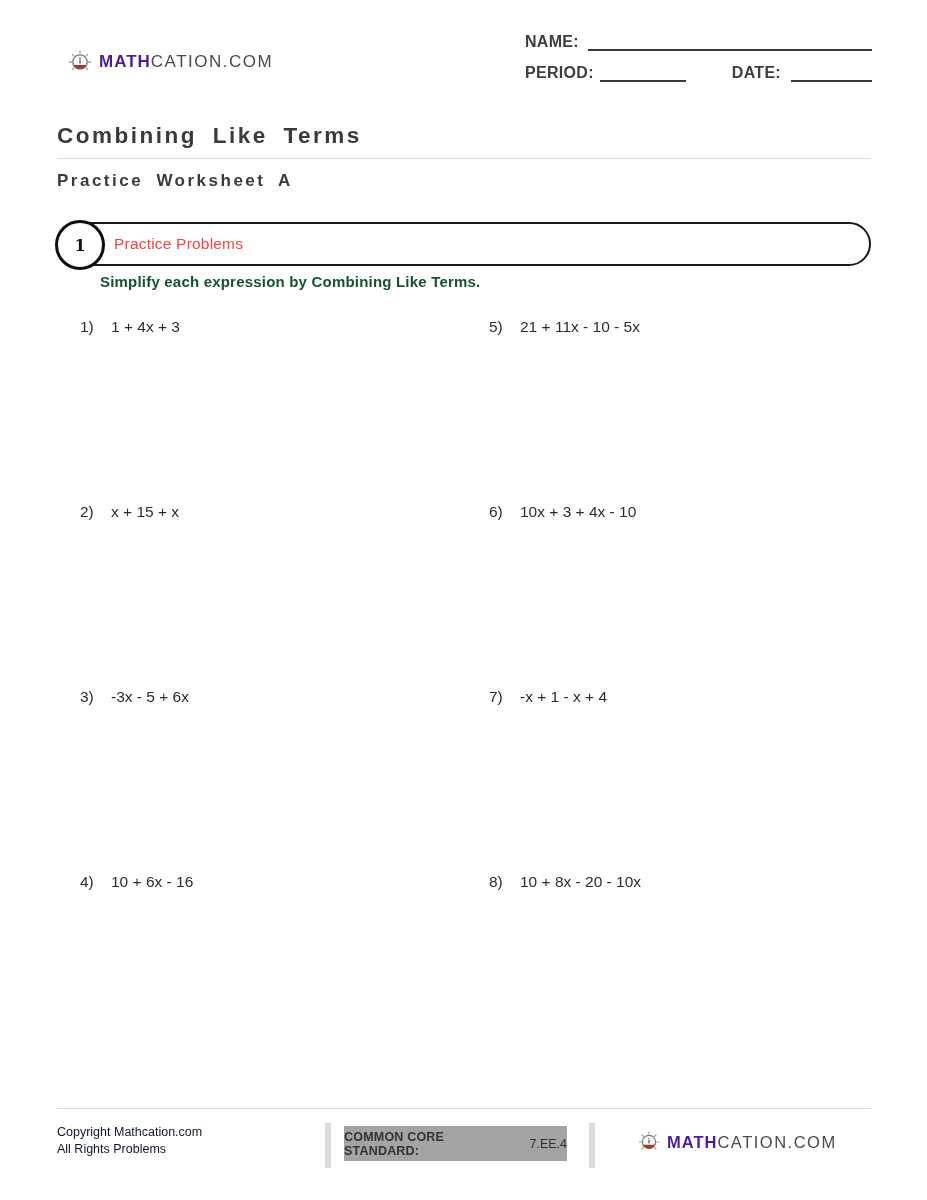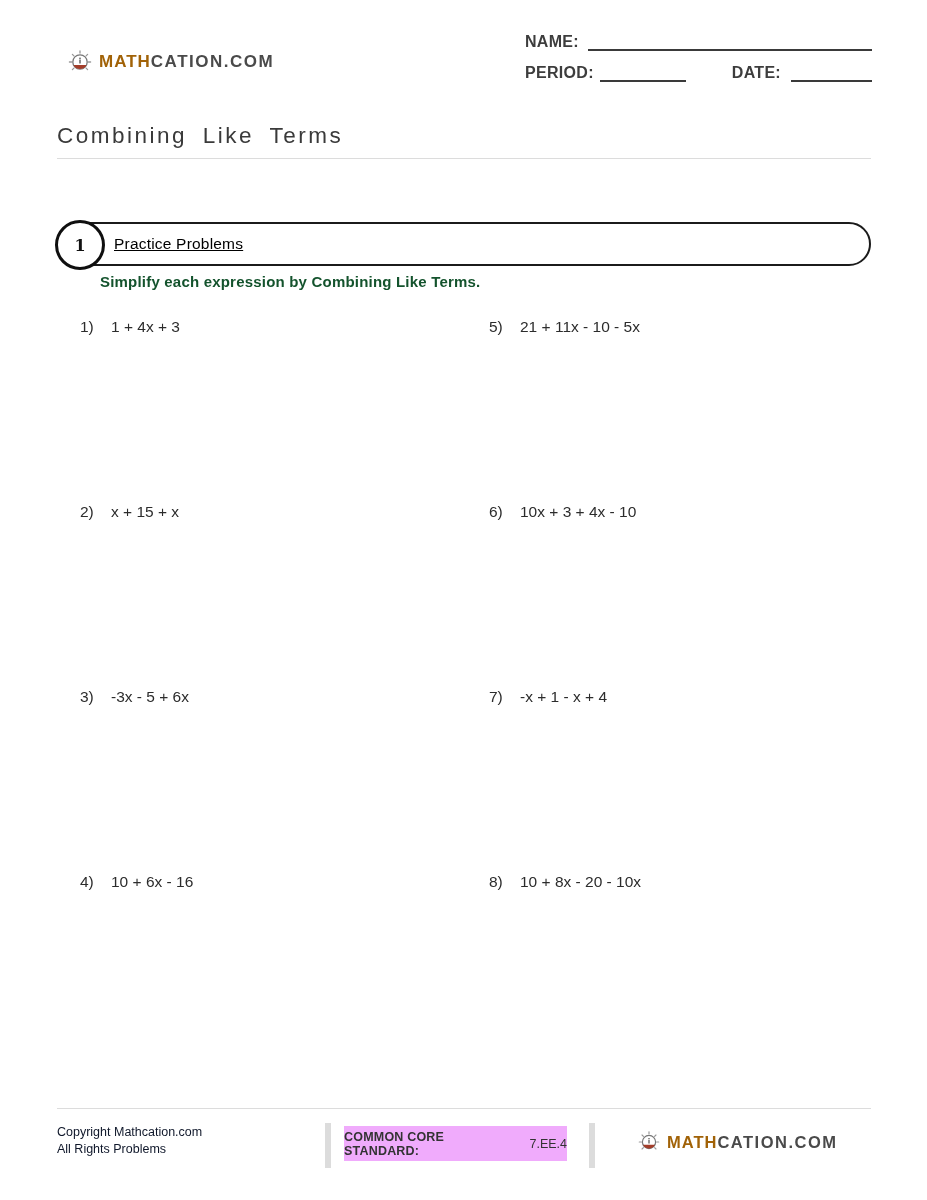--- a/index.html
+++ b/index.html
@@ -10,39 +10,39 @@
     margin: 0 auto;
     background: #ffffff;
     overflow: hidden;
     color: #383838;
   }
 
   
   .brand { display: flex; align-items: center; gap: 7px; }
   .brand .bulb { width: 24px; height: 24px; flex: 0 0 auto; }
   .brand .brand-text { font-size: 17px; letter-spacing: 1.5px; color: #3a3a3a; white-space: nowrap; }
-  .brand .brand-text b { font-weight: bold; letter-spacing: 1px; color: #a16207; }
-  .brand .brand-text span { font-weight: bold; color: #4a4a4a; }
+  .brand .brand-text b { font-weight: bold; letter-spacing: 1px; color: #4c1d95; }
+  .brand .brand-text span { font-weight: normal; color: #4a4a4a; }
 
   .header-logo { position: absolute; left: 68px; top: 50px; }
 
   
   .fields { position: absolute; left: 525px; top: 33px; width: 347px; }
   .frow { display: flex; align-items: flex-end; margin-bottom: 13px; }
   .flabel { font-weight: bold; font-size: 16px; color: #3d3d3d; letter-spacing: 0.3px; white-space: nowrap; }
   .fline { border-bottom: 2px solid #3a3a3a; height: 18px; }
   .fline.name { flex: 1; margin-left: 9px; }
   .fline.period { width: 86px; margin-left: 6px; }
   .flabel.date { margin-left: 46px; }
   .fline.date { flex: 1; margin-left: 10px; }
 
   
   .page-title {
     position: absolute; left: 57px; top: 123px;
-    font-size: 22.5px; font-weight: normal; color: #3a3a3a;
+    font-size: 22.5px; font-weight: bold; color: #3a3a3a;
     letter-spacing: 2.5px; word-spacing: 7px;
   }
   .title-divider { position: absolute; left: 57px; top: 158px; width: 814px; height: 0; border-top: 1px solid #dcdcdc; }
   .subtitle {
     position: absolute; left: 57px; top: 171px;
     font-size: 17px; font-weight: bold; color: #3a3a3a;
     letter-spacing: 2.5px; word-spacing: 6px;
   }
 
   
@@ -56,21 +56,21 @@
   }
   .section-num {
     position: absolute; left: -15px; top: -4px;
     width: 50px; height: 50px;
     border: 3.5px solid #0f0f0f; border-radius: 50%;
     background: #ffffff;
     display: flex; align-items: center; justify-content: center;
     font-family: "DejaVu Serif", serif;
     font-weight: bold; font-size: 16px; color: #111;
   }
-  .section-label { font-size: 15.5px; color: #000000; letter-spacing: 0.2px; text-decoration: underline; }
+  .section-label { font-size: 15.5px; color: #ef4444; letter-spacing: 0.2px; }
 
   .instruction {
     position: absolute; left: 100px; top: 273px;
     font-size: 15px; font-weight: bold; color: #14532d;
     letter-spacing: 0.2px;
   }
 
   
   .problems {
     position: absolute; left: 80px; top: 318px; width: 791px;
@@ -84,21 +84,21 @@
 
   
   .footer-divider { position: absolute; left: 57px; top: 1108px; width: 814px; border-top: 1px solid #dcdcdc; }
   .copyright { position: absolute; left: 57px; top: 1124px; font-size: 12.5px; color: #0f172a; line-height: 17px; }
   .vbar { position: absolute; width: 6px; height: 45px; top: 1123px; background: #dcdcdc; }
   .vbar.b1 { left: 325px; }
   .vbar.b2 { left: 589px; }
   .standard-badge {
     position: absolute; left: 344px; top: 1126px;
     width: 223px; height: 35px;
-    background: #f0abfc;
+    background: #a3a3a3;
     display: flex; align-items: center; justify-content: center; gap: 8px;
     font-size: 12.5px; color: #333;
   }
   .standard-badge .slabel { font-weight: bold; letter-spacing: 0.2px; }
   .footer-logo { position: absolute; left: 638px; top: 1131px; }
   .footer-logo .bulb { width: 22px; height: 22px; }
   .footer-logo .brand-text { font-size: 16.5px; }
 </style>
 </head>
 <body>
@@ -132,20 +132,21 @@
     <div class="frow">
       <span class="flabel">PERIOD:</span>
       <span class="fline period"></span>
       <span class="flabel date">DATE:</span>
       <span class="fline date"></span>
     </div>
   </div>
 
   <div class="page-title">Combining Like Terms</div>
   <div class="title-divider"></div>
+  <div class="subtitle">Practice Worksheet A</div>
 
   <div class="section-pill">
     <div class="section-num">
       <span>1</span>
     </div>
     <span class="section-label">Practice Problems</span>
   </div>
   <div class="instruction">Simplify each expression by Combining Like Terms.</div>
 
   <div class="problems">

